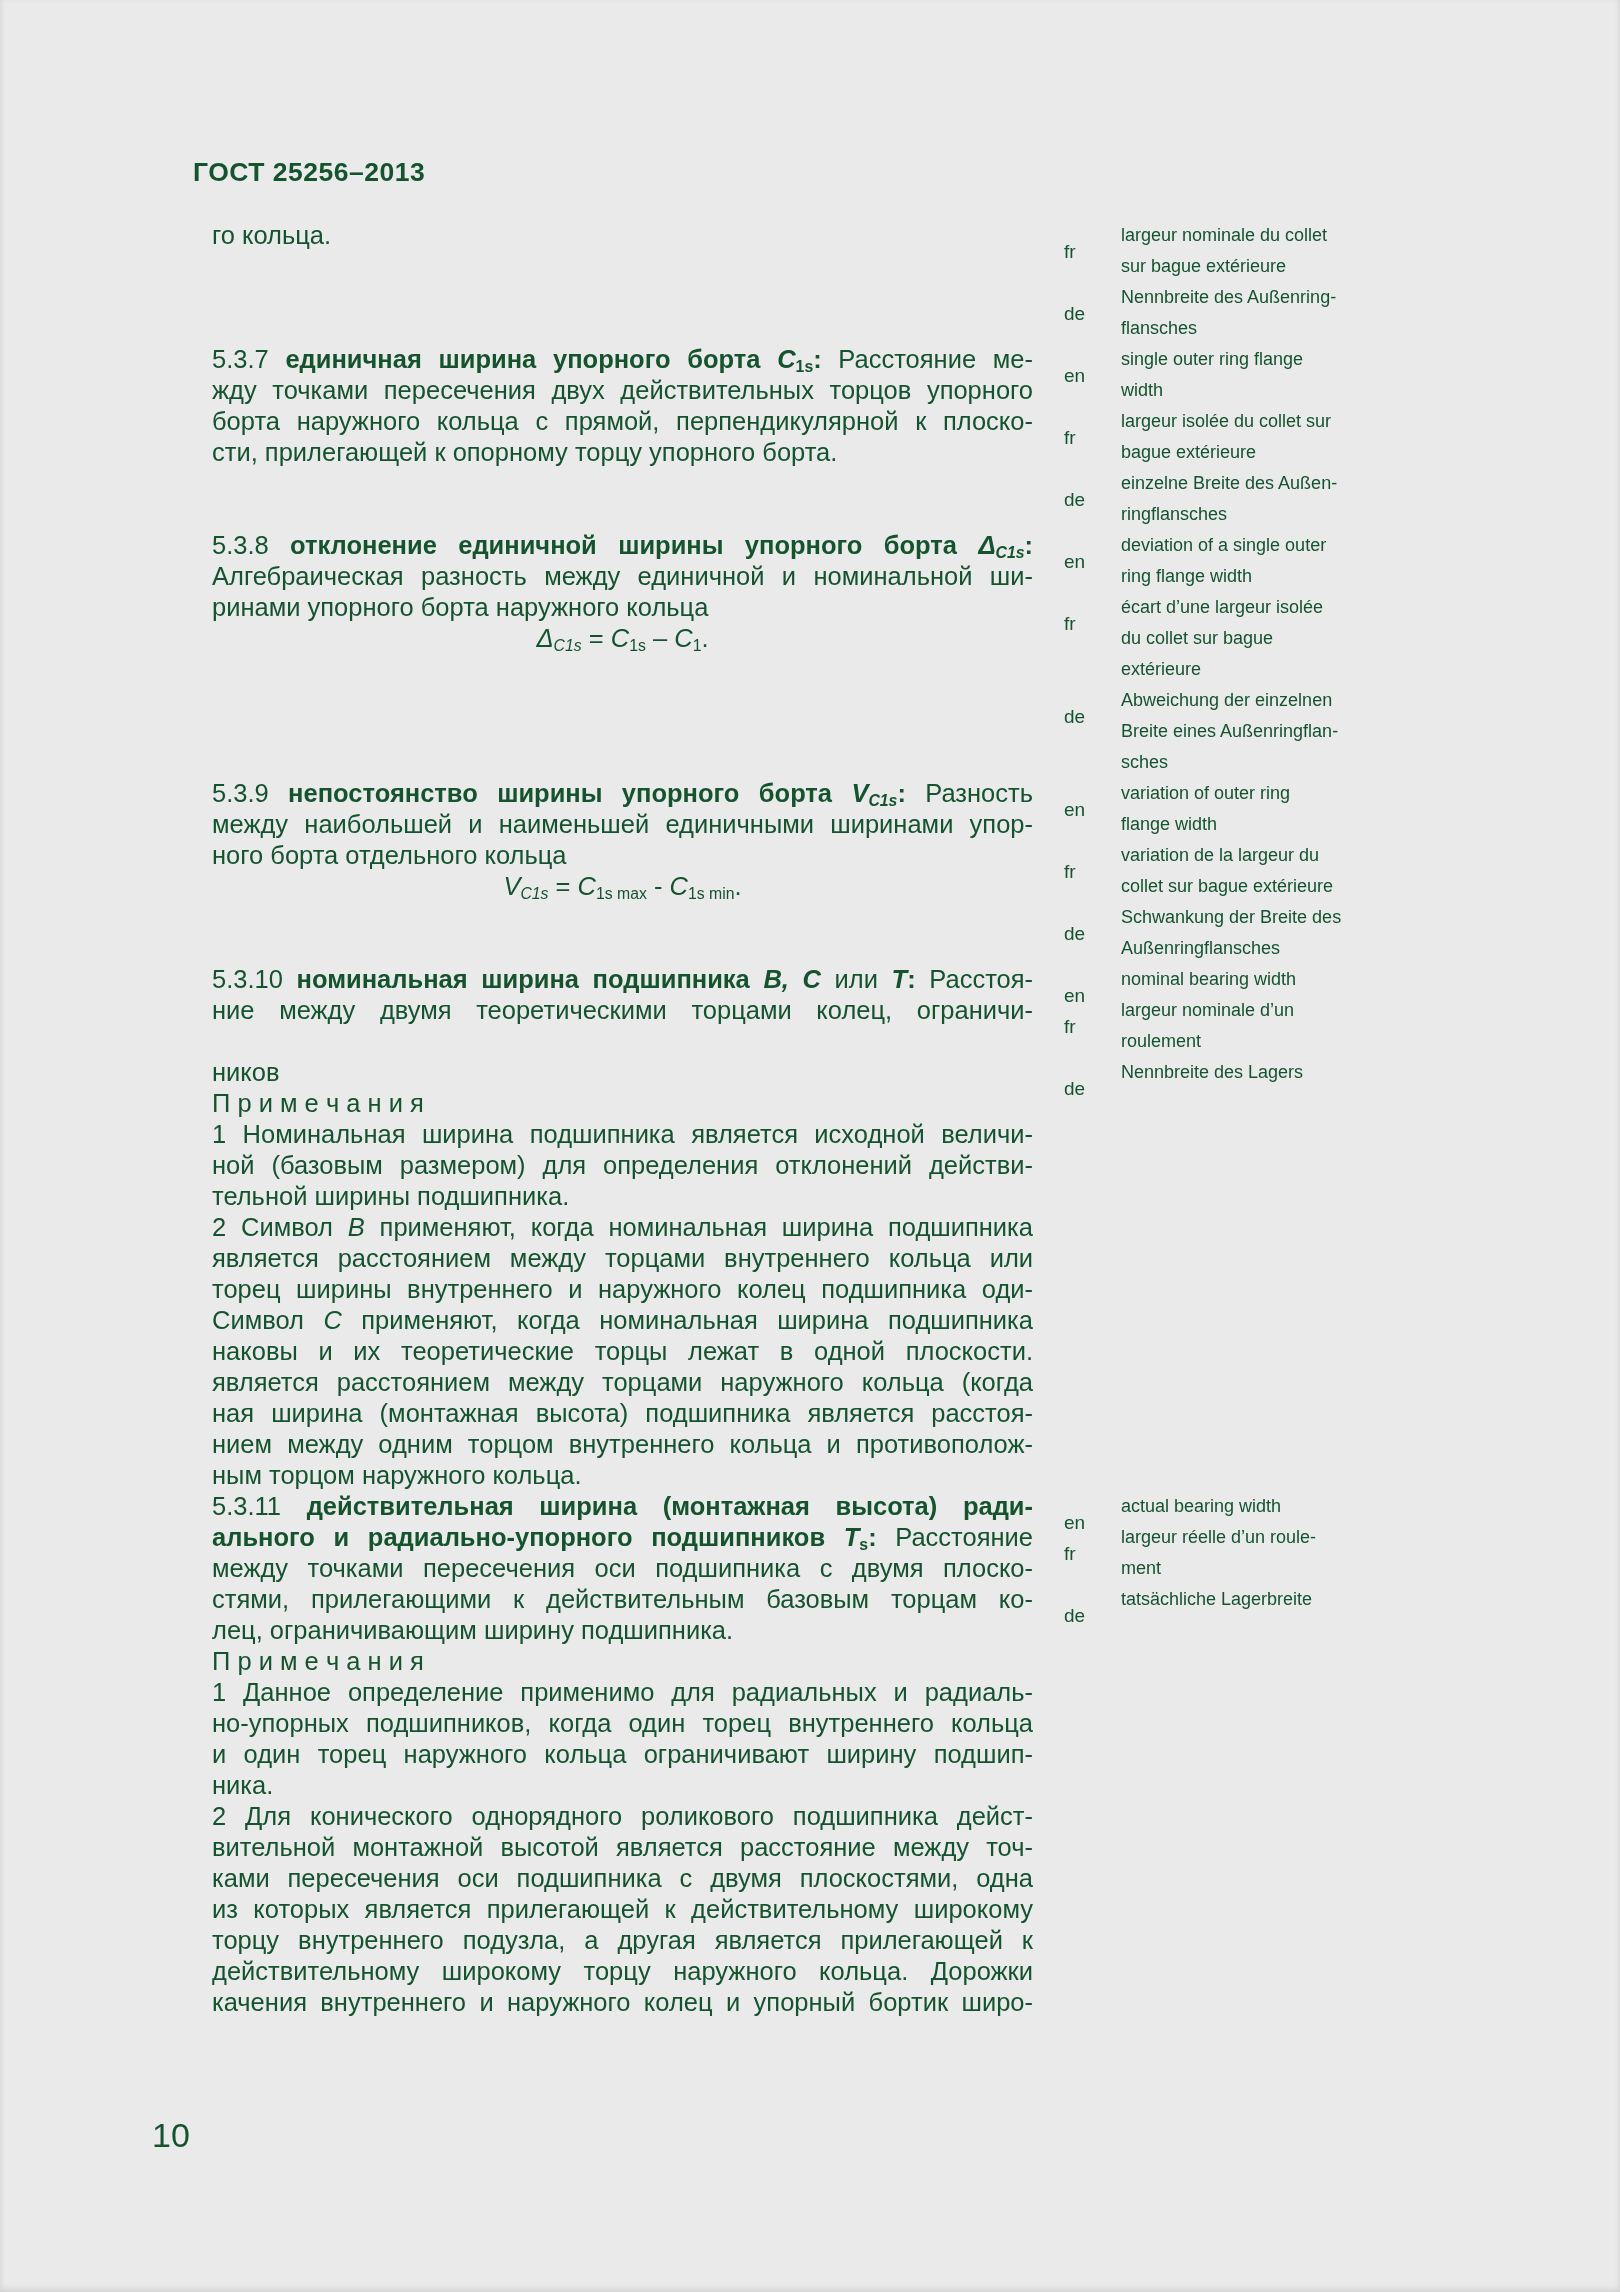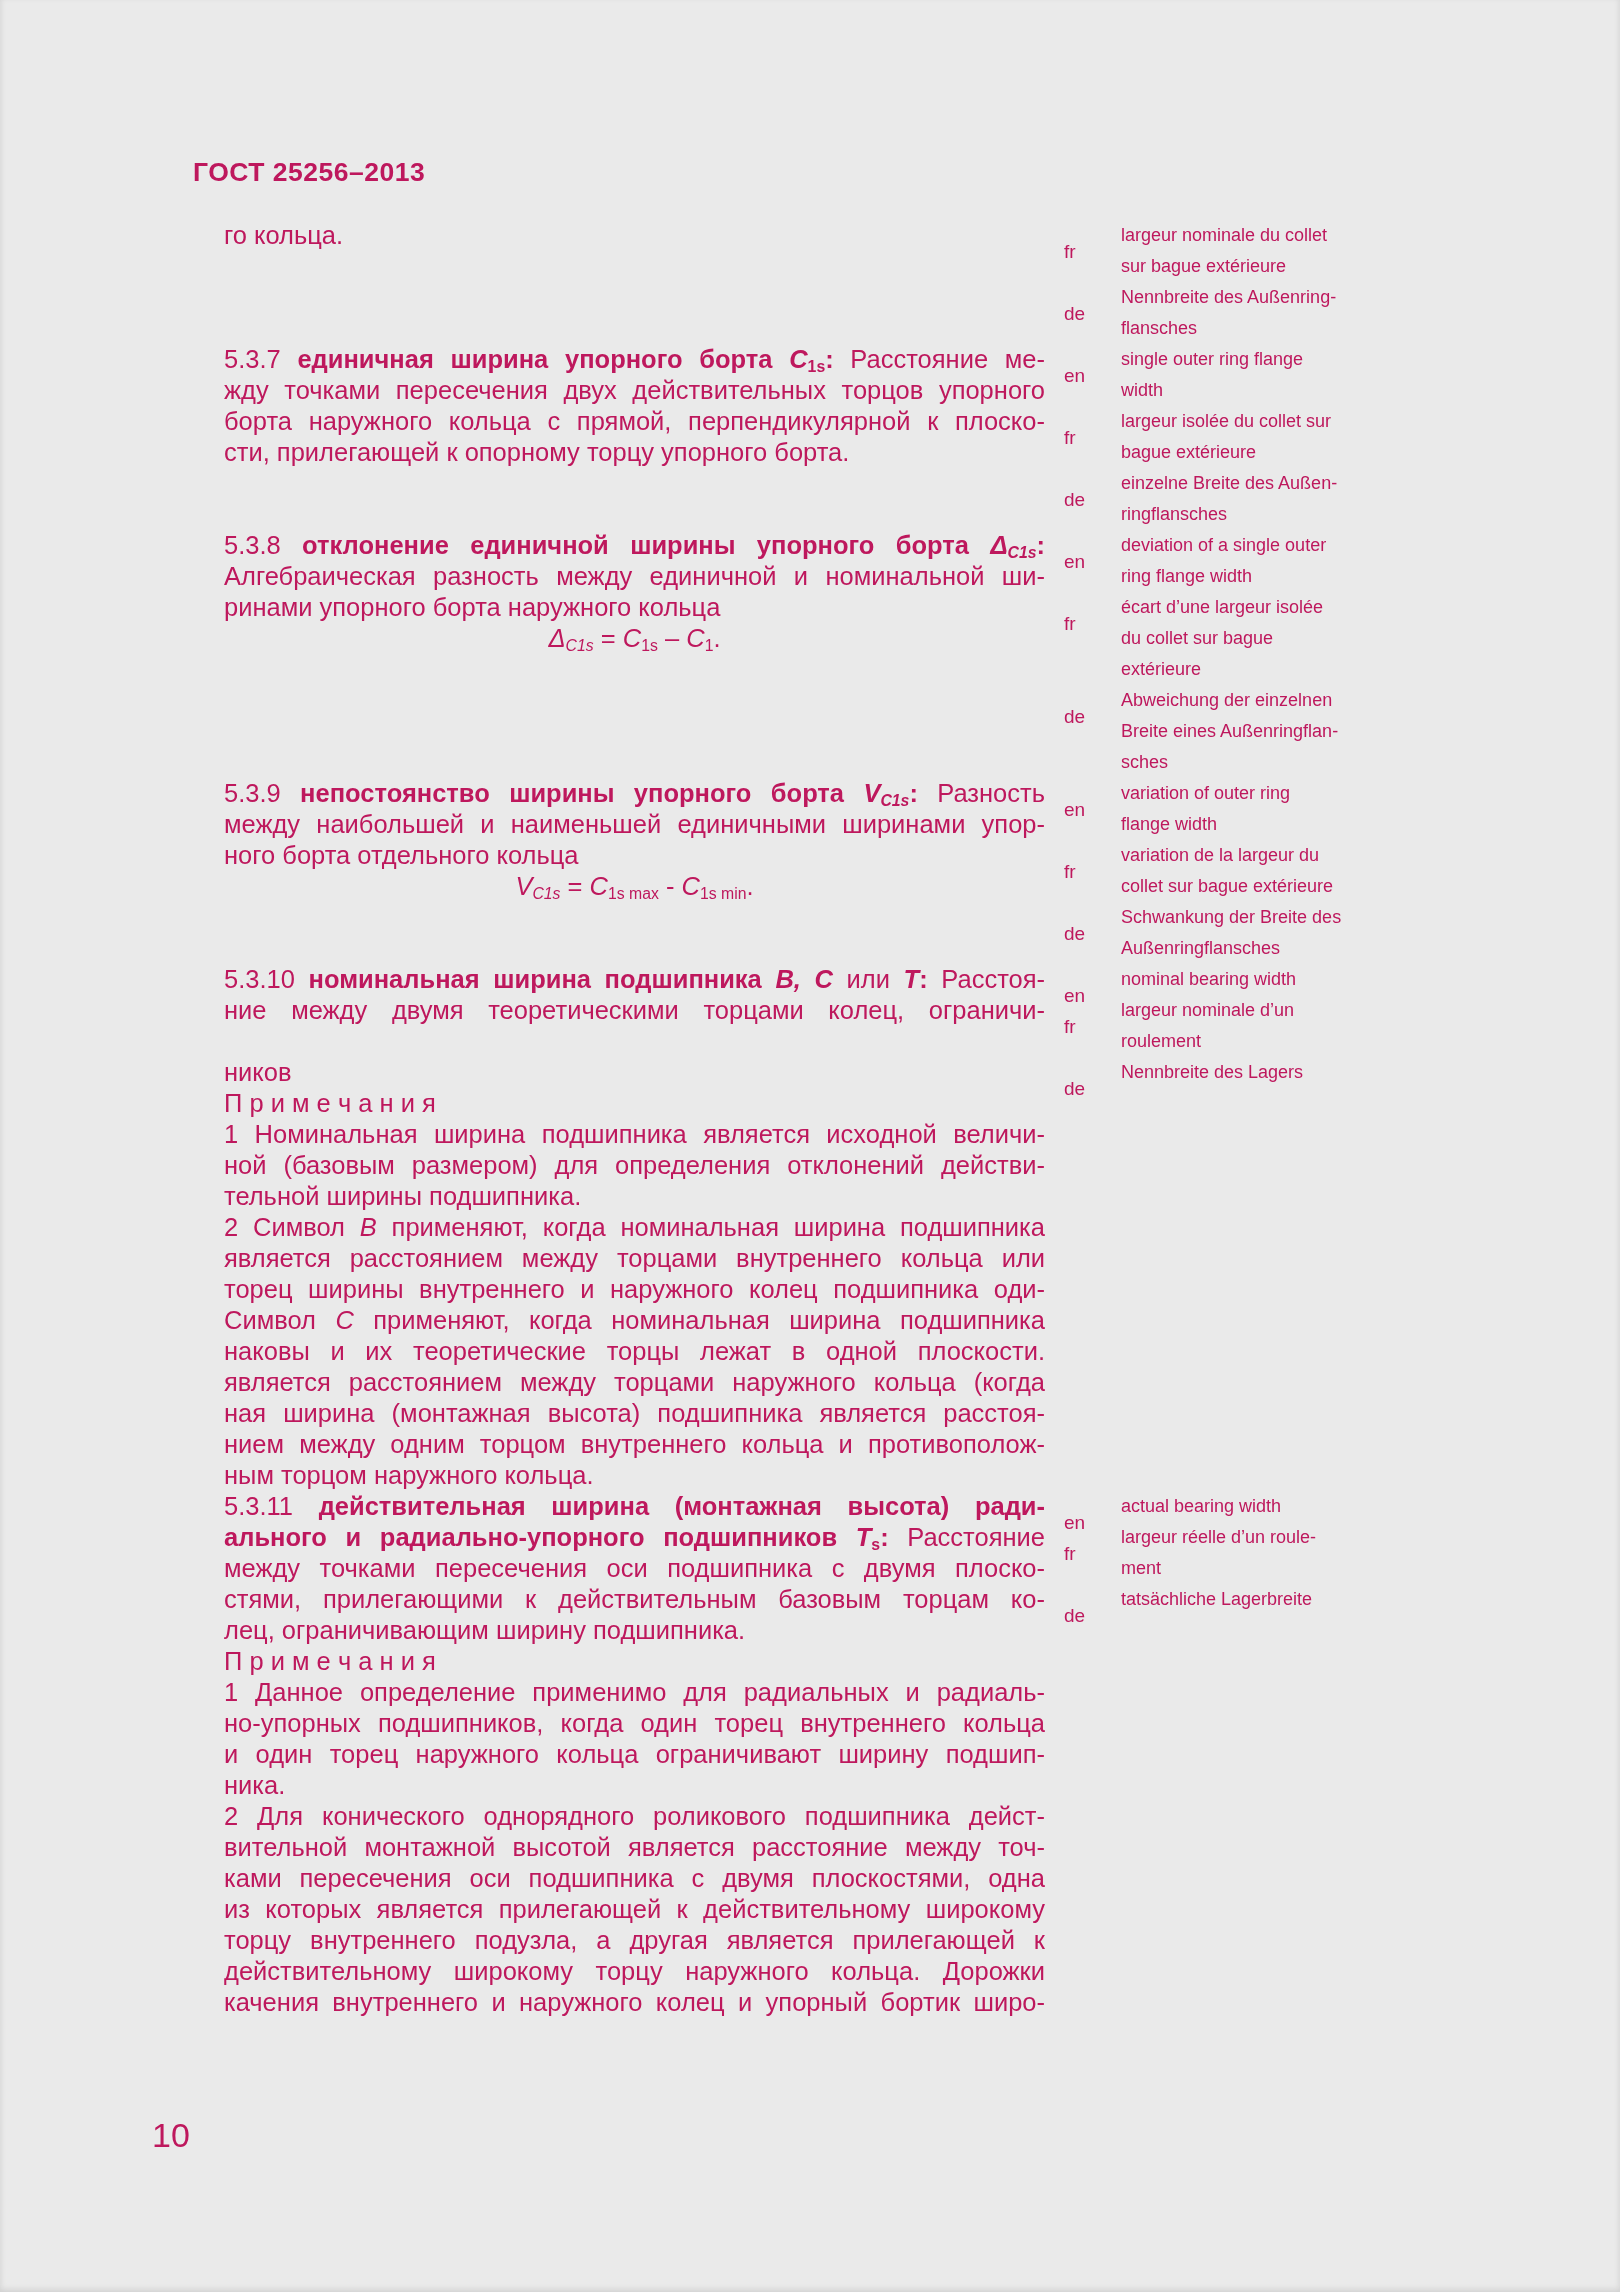--- a/index.html
+++ b/index.html
@@ -2,21 +2,21 @@
 <html><head>
 <meta charset="utf-8">
 <style>
   html,body { margin:0; padding:0; }
   .page {
     position: relative;
     width: 1620px;
     height: 2293px;
     background: #eaeaea;
     font-family: "Liberation Sans", sans-serif;
-    color: #be185d;
+    color: #14532d;
     overflow: hidden;
     box-shadow: inset 0 -2.9px 5.9px rgba(0,0,0,0.12);
   }
   .page-header {
     position: absolute;
     left: 193px;
     top: 157px;
     font-size: 26.5px;
     font-weight: bold;
     letter-spacing: 0.5px;
@@ -24,21 +24,21 @@
   }
   .content {
     position: absolute;
     left: 208px;
     top: 220px;
     width: 1353px;
   }
   .row { position: relative; height: 31px; }
   .cell-left {
     position: absolute;
-    left: 16px; top: 0;
+    left: 4px; top: 0;
     width: 821px; height: 31px;
     line-height: 31px;
     font-size: 25.5px;
     overflow: hidden;
     white-space: normal;
   }
   .cell-left.just { text-align: justify; text-align-last: justify; }
   .cell-left.center { text-align: center; }
   .cell-lang {
     position: absolute;

